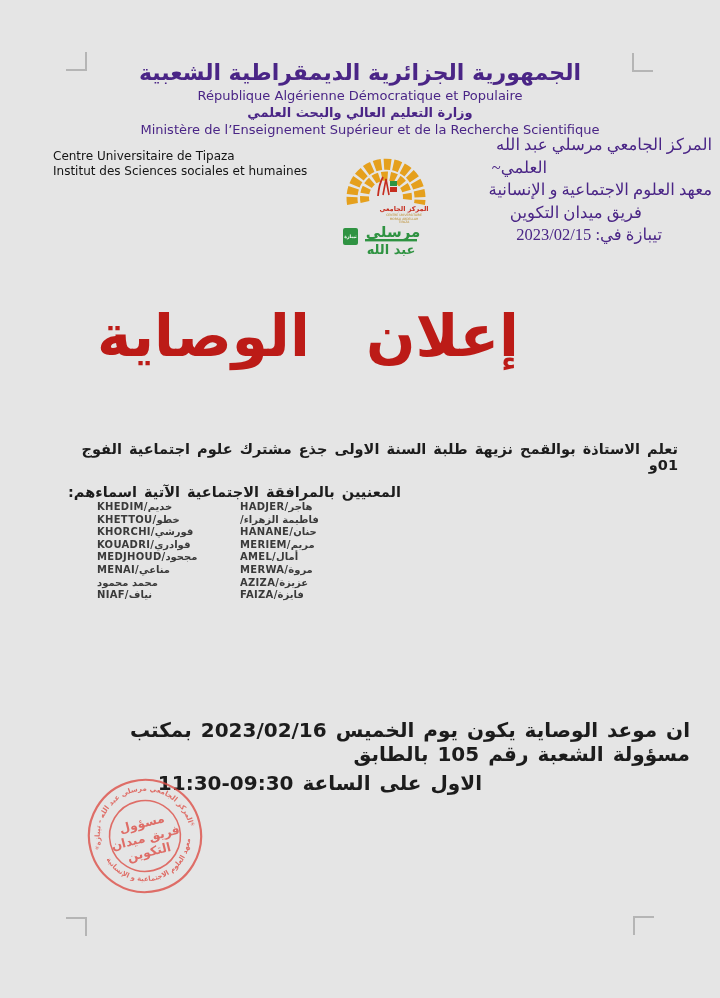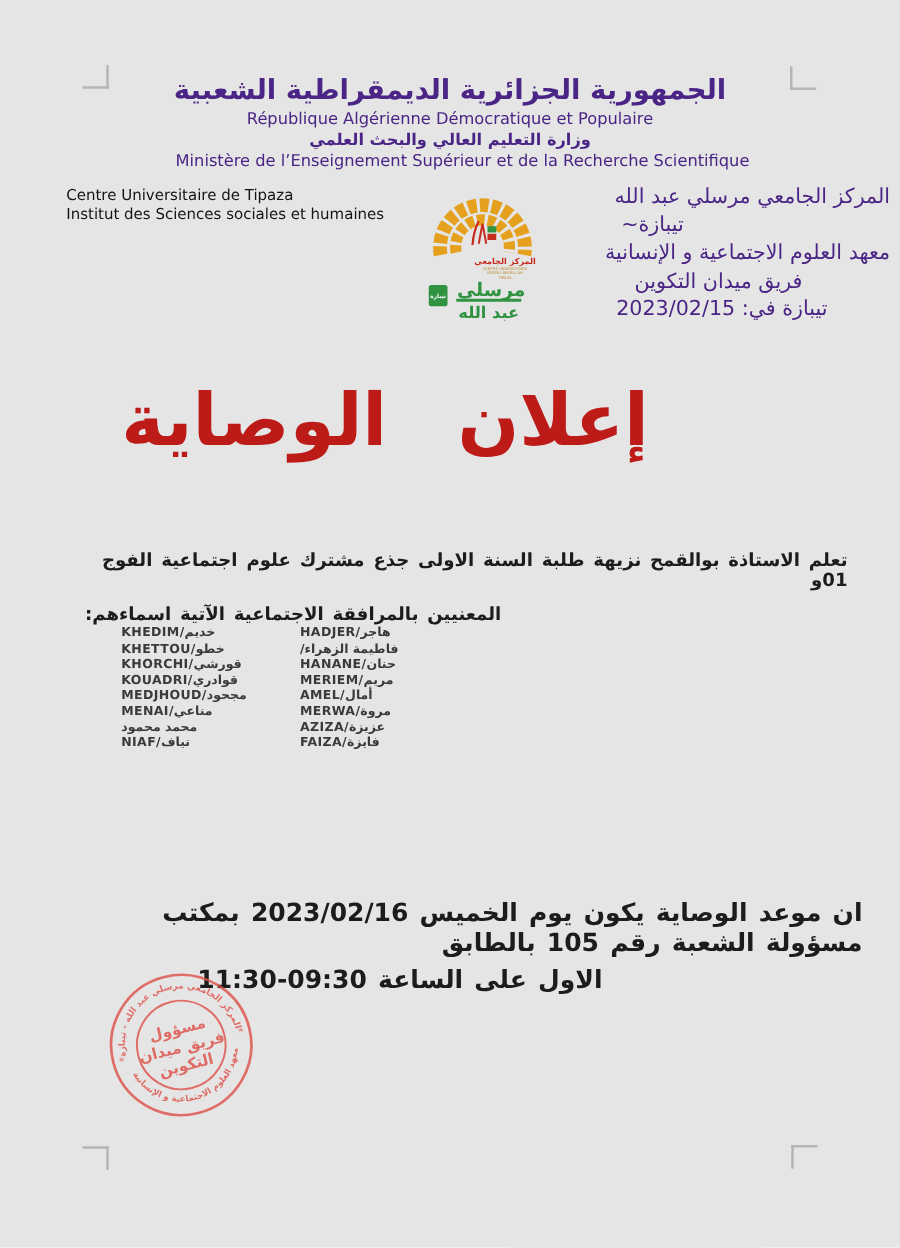--- a/index.html
+++ b/index.html
@@ -14,22 +14,22 @@
   .mark-br { left:633px; top:916px;border-top:2px solid #b5b5b5;   border-left:2px solid #b5b5b5; }
 
   .header { position:absolute; top:60px; left:0; width:720px; text-align:center; color:var(--purple); }
   .hdr-ar1 { font-size:22px; font-weight:700; }
   .hdr-fr1 { font-size:13px; font-weight:500; margin-top:3px; }
   .hdr-ar2 { font-size:13px; font-weight:700; margin-top:2px; }
   .hdr-fr2 { font-size:13px; font-weight:500; margin-top:2px;padding-left:20px; }
 
   .left-block { position:absolute; left:53px; top:149px; color:#141414; font-size:12px; line-height:15px; text-align:left; }
 
-  .right-block { position:absolute; right:8px; top:146px; width:280px; direction:rtl; text-align:right;
-                 color:var(--purple); font-size:16.5px; font-weight:500; line-height:22.5px; }
+  .right-block { position:absolute; right:8px; top:134px; width:280px; direction:rtl; text-align:right;
+                 color:var(--purple); font-size:16.5px; font-weight:500; line-height:22.5px;font-family:Liberation Serif, serif; }
   .rb-l2 { margin-left:0; margin-right:165px; }
   .rb-l4 { margin-right:70px; }
   .rb-l5 { margin-right:50px; }
 
   .logo { position:absolute; left:341px; top:158px; width:92px; height:104px; }
 
   .doc-title { position:absolute; top:286px; left:0; width:616px; text-align:center; direction:rtl;
                color:var(--red_title); font-size:58px; font-weight:700; word-spacing:36px; line-height:100px; }
 
   .intro { position:absolute; left:68px; top:441px; width:610px; direction:rtl;
@@ -88,21 +88,21 @@
     <text x="52" y="79" text-anchor="middle" font-size="15" font-weight="700" fill="#2f9342">مرسلي</text>
     <rect x="24" y="81" width="52" height="2.4" fill="#2f9342"></rect>
     <text x="50" y="96" text-anchor="middle" font-size="13" font-weight="700" fill="#2f9342">عبد الله</text>
 
     <rect x="2" y="70" width="15" height="17" rx="2" fill="#2f9342"></rect>
     <text x="9.5" y="80" text-anchor="middle" font-size="4.6" font-weight="700" fill="#ffffff">تيبازة</text>
   </svg>
 
   <div class="right-block">
     <div>المركز الجامعي مرسلي عبد الله</div>
-    <div class="rb-l2">تيبازة~</div>
+    <div class="rb-l2">العلمي~</div>
     <div>معهد العلوم الاجتماعية و الإنسانية</div>
     <div class="rb-l4">فريق ميدان التكوين</div>
     <div class="rb-l5">تيبازة في: 2023/02/15</div>
   </div>
 
   <div class="doc-title">إعلان الوصاية</div>
 
   <div class="intro">
     <div class="intro-l1">تعلم الاستاذة  بوالقمح نزيهة  طلبة السنة الاولى جذع مشترك علوم اجتماعية الفوج 01و</div>
     <div class="intro-l2">المعنيين بالمرافقة الاجتماعية الآتية اسماءهم:</div>

